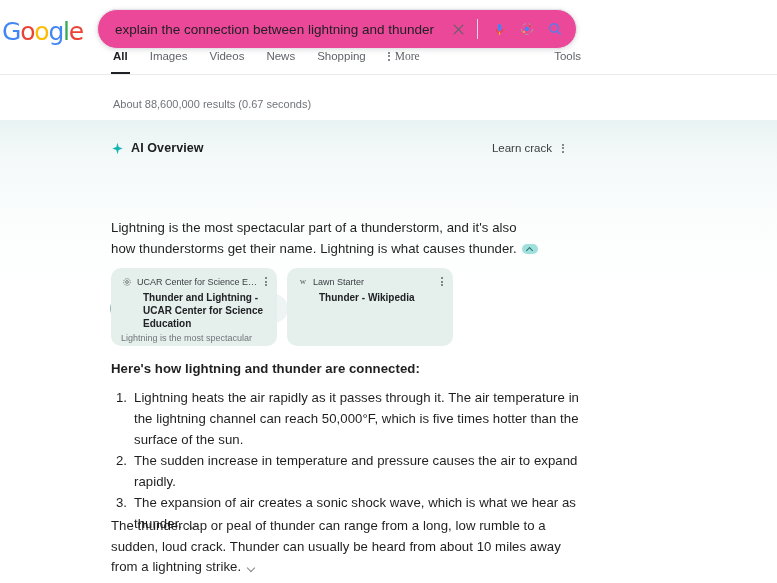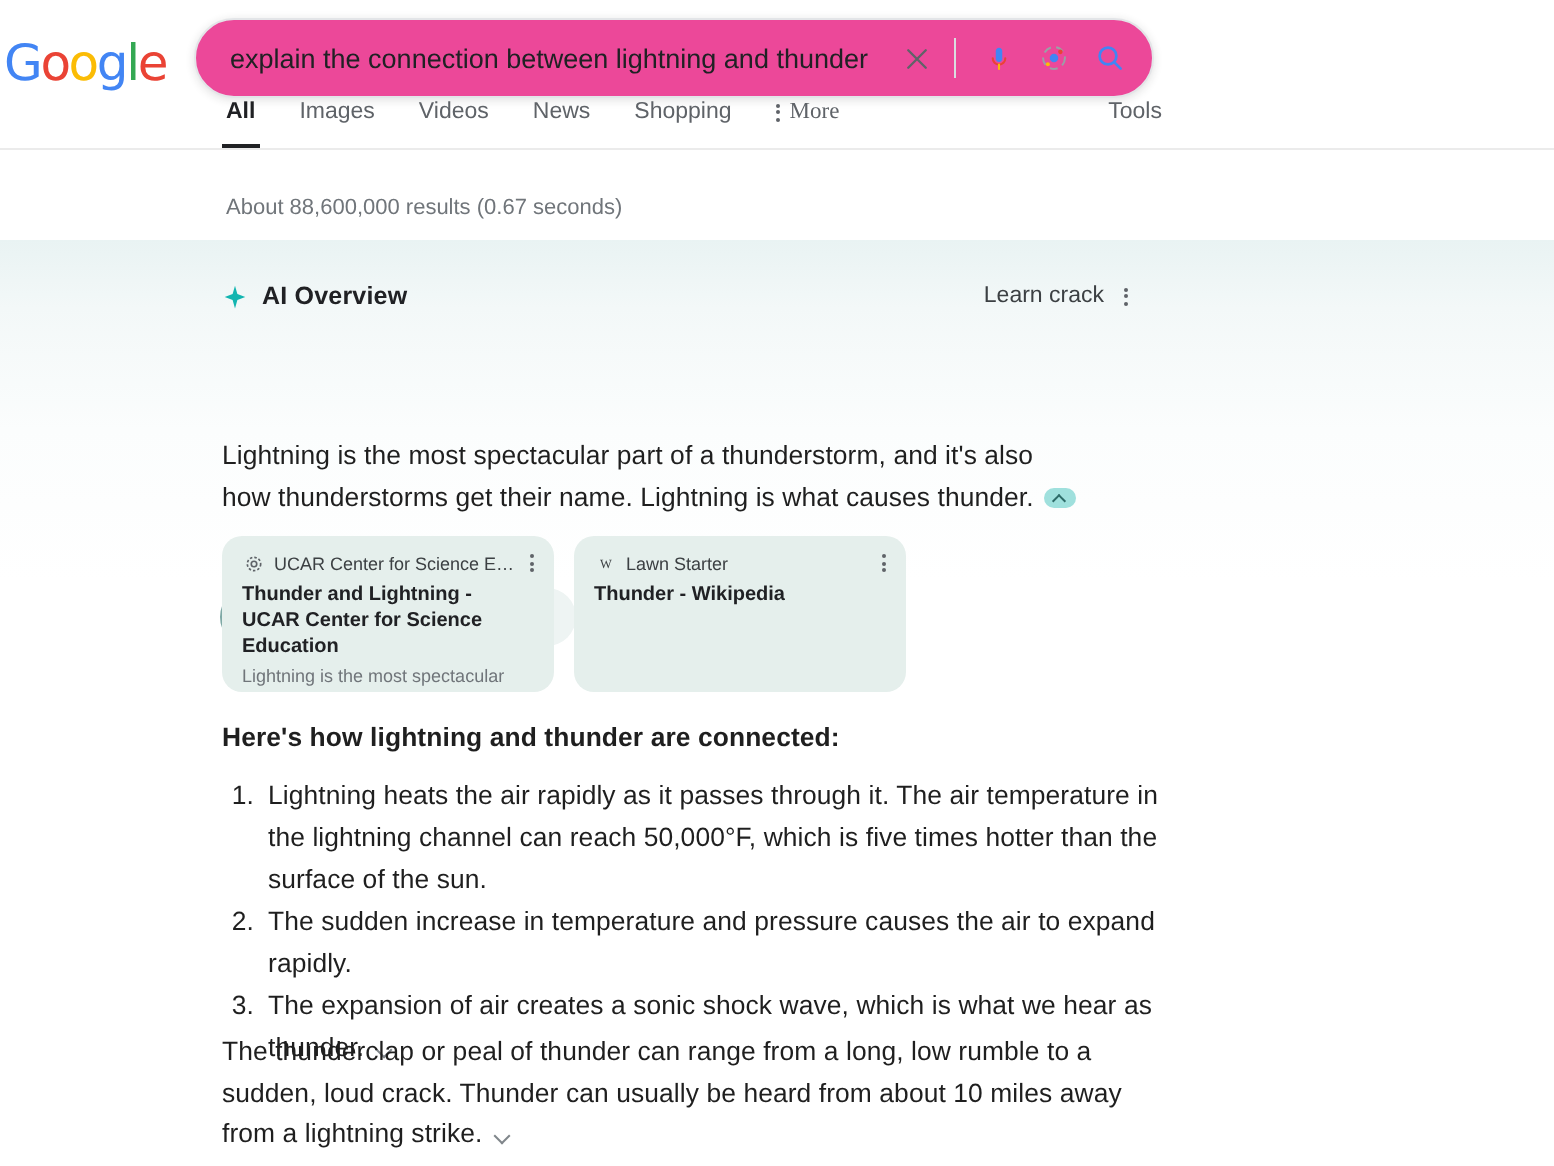--- a/index.html
+++ b/index.html
@@ -297,20 +297,21 @@
     text-overflow: ellipsis;
     flex: 1;
   }
   .card-kebab { flex: none; cursor: pointer; }
   .card-title {
     font-size: 10px;
     font-weight: bold;
     color: #202124;
     line-height: 13px;
     margin-bottom: 2px;
+    margin-left: 22px;
   }
   .card-snippet {
     font-size: 9px;
     color: #70757a;
     line-height: 12.5px;
   }
 
   
   .sub-head {
     position: absolute;

